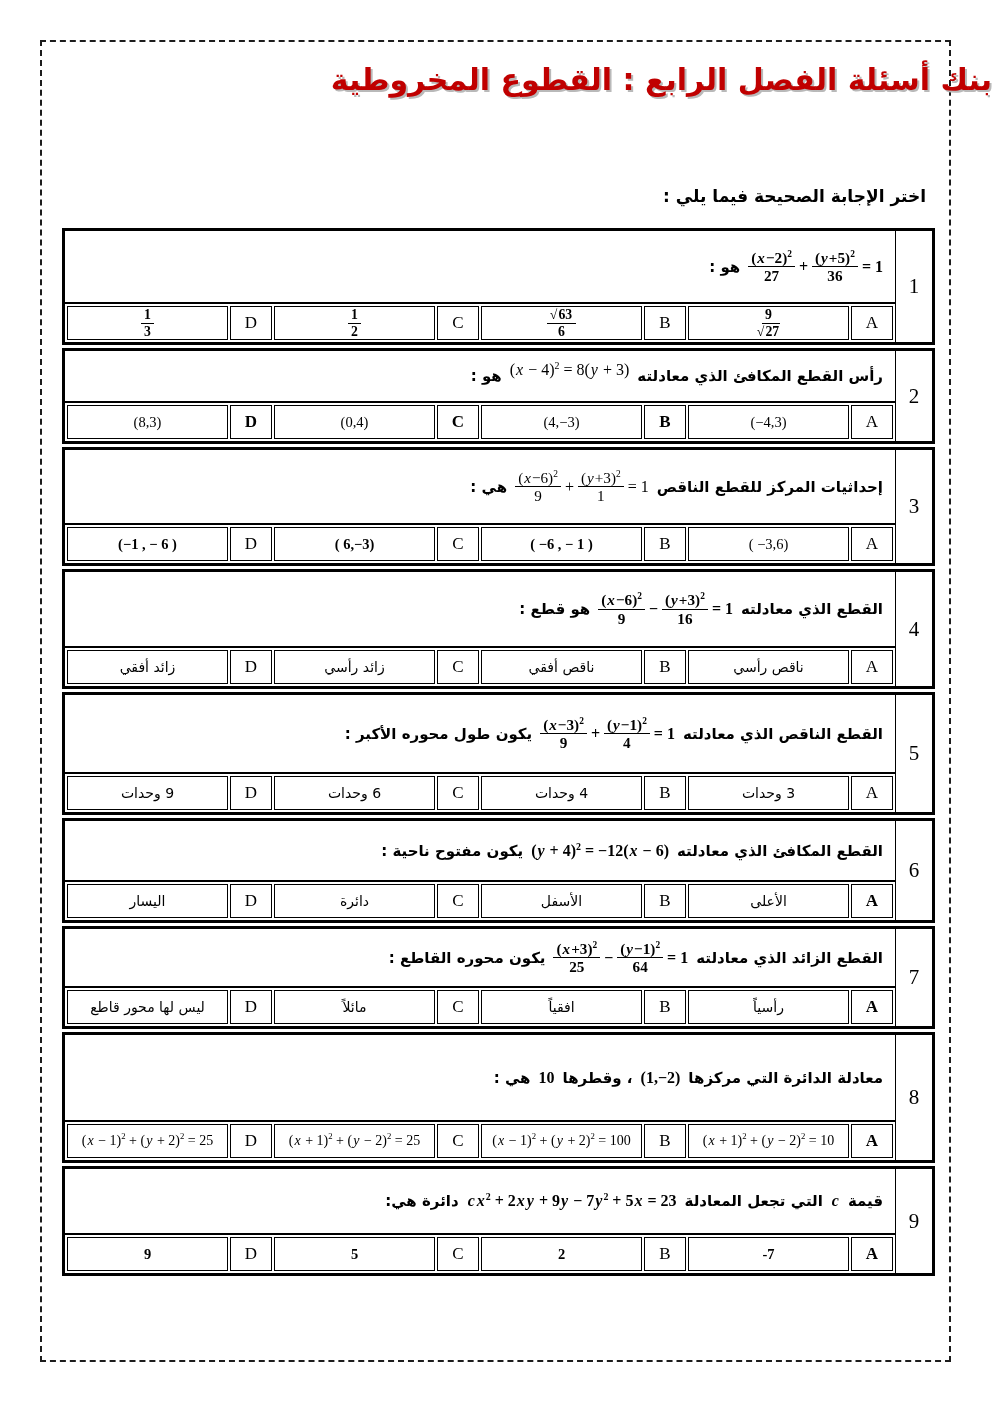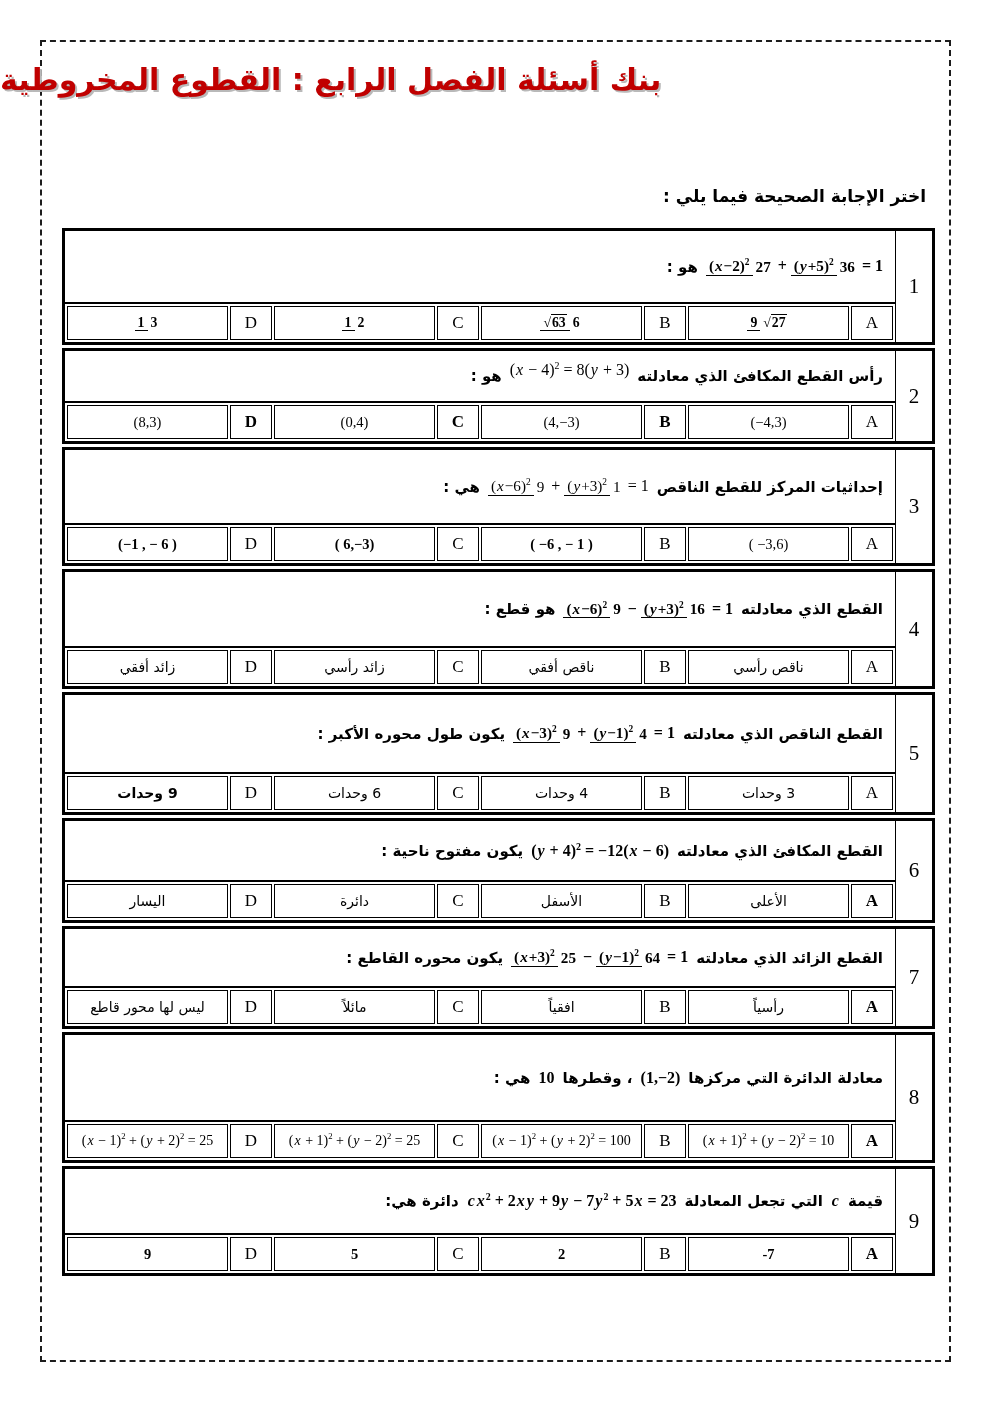--- a/index.html
+++ b/index.html
@@ -6,21 +6,21 @@
   body{
     width:992px;height:1403px;position:relative;background:#ffffff;
     font-family:"DejaVu Sans",sans-serif;color:#000;overflow:hidden;
   }
   *{box-sizing:border-box;}
   .page-border{
     position:absolute;left:40px;top:40px;width:911px;height:1322px;
     border:2px dashed #1c1c1c;pointer-events:none;
   }
   .title{
-    position:absolute;top:62px;left:0;width:100%;text-align:left;
+    position:absolute;top:62px;left:0;width:100%;text-align:right;
     direction:rtl;font-size:30px;font-weight:bold;color:#c00000;
     text-shadow:2px 2px 0 #b9b9b9;letter-spacing:0.5px;
   }
   .instruction{
     position:absolute;top:186px;right:66px;direction:rtl;
     font-weight:bold;font-size:17px;
   }
   #questions{position:absolute;left:62px;top:228px;width:873px;}
   .block{
     border:3px solid #000;display:flex;direction:rtl;
@@ -40,21 +40,21 @@
   .math{
     direction:ltr;unicode-bidi:isolate;display:inline-flex;align-items:center;
     gap:4px;font-family:"Liberation Serif",serif;font-size:16px;font-weight:normal;
     white-space:nowrap;
   }
   .math.b{font-weight:bold;}
   .math i{font-style:italic;margin:0 1px;}
   .math sup{font-size:0.62em;line-height:0;vertical-align:super;}
   .raise{transform:translateY(-6px);}
   .frac{
-    display:inline-flex;flex-direction:row;align-items:center;
+    display:inline-flex;flex-direction:column;align-items:center;
     line-height:1.12;font-size:0.95em;text-align:center;
   }
   .frac .fn{border-bottom:1.4px solid #000;padding:0 3px;}
   .frac .fd{padding:0 3px;}
   .rad{white-space:nowrap;}
   .rad .rr{border-top:1.4px solid #000;padding:0 1px;}
   .answers{
     height:40px;border-top:2.5px solid #000;display:flex;direction:rtl;
     gap:2px;padding:2px;
   }
@@ -62,21 +62,21 @@
     width:42px;flex-shrink:0;border:1.3px solid #000;
     display:flex;align-items:center;justify-content:center;
     font-family:"Liberation Serif",serif;font-size:17px;background:#fff;
   }
   .lcell.lb{font-weight:bold;}
   .ocell{
     flex:1;border:1.3px solid #000;display:flex;align-items:center;
     justify-content:center;font-weight:normal;background:#fff;min-width:0;
   }
   .ocell .ar{font-size:14px;}
-  .ocell .ar.b{font-weight:bold;}
+  .ocell .ar.b{font-weight:normal;}
   .ocell .math{font-size:14.5px;}
   .ocell.small .math{font-size:14px;}
 </style>
 </head>
 <body>
 
 <div class="page-border"></div>
 
 <div class="title">بنك أسئلة الفصل الرابع : القطوع المخروطية</div>
 

